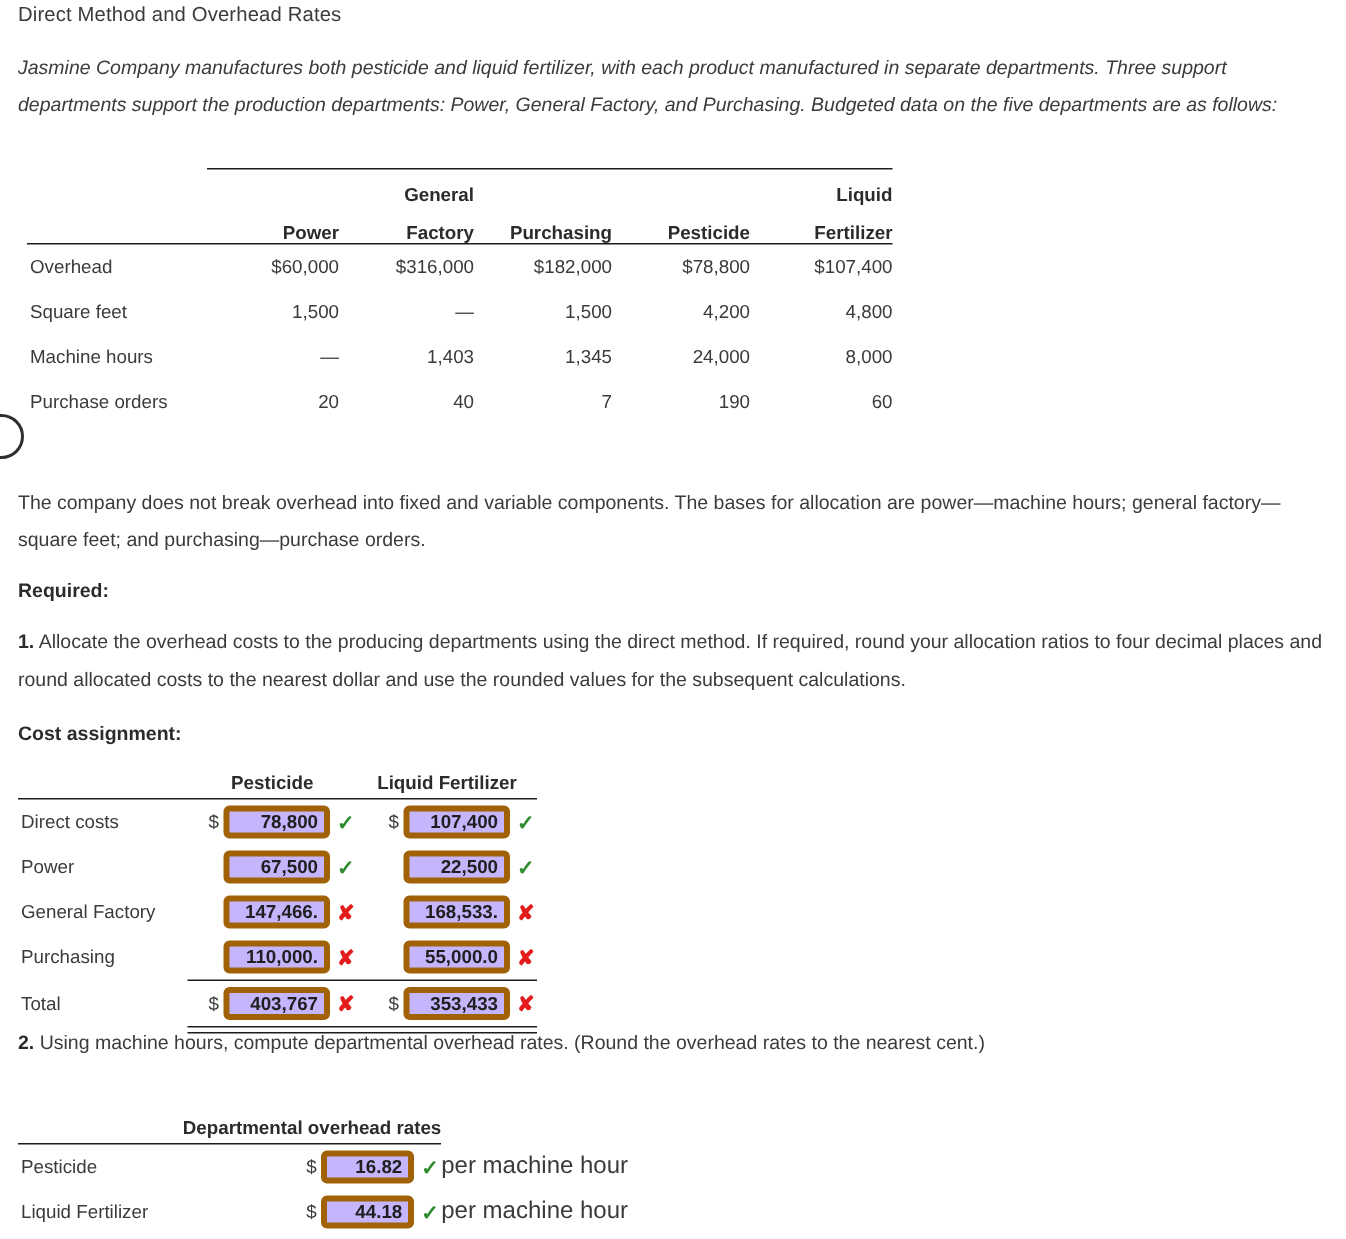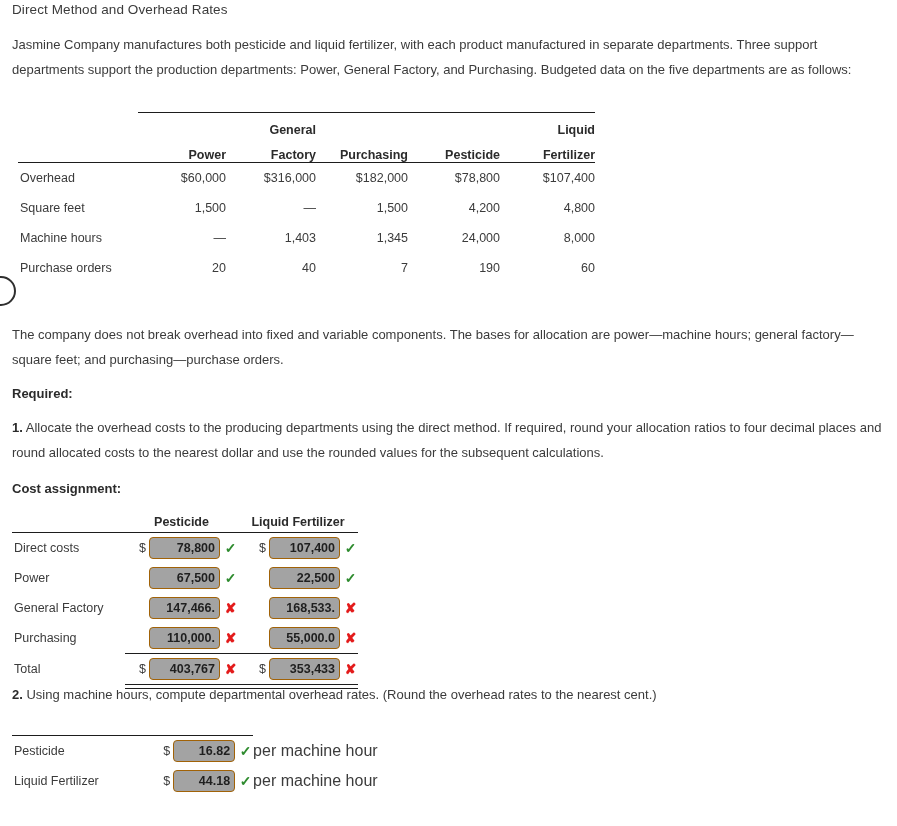--- a/index.html
+++ b/index.html
@@ -154,23 +154,23 @@
     width: 8px;
     text-align: right;
     display: inline-block;
   }
   .dollar.blank { visibility: hidden; }
 
   input.ansbox {
     width: 71px;
     height: 22px;
     box-sizing: border-box;
-    border: 1px solid #a16207;
+    border: 4px solid #a16207;
     border-radius: 4px;
-    background: #a3a3a3;
+    background: #c4b5fd;
     font-family: "Liberation Sans", sans-serif;
     font-size: 12.5px;
     font-weight: bold;
     color: #1f1f1f;
     text-align: right;
     padding: 0 4px 0 2px;
     outline: none;
   }
   input.ansbox.small {
     width: 62px;
@@ -238,21 +238,21 @@
     justify-content: flex-end;
   }
 </style>
 </head>
 <body>
 
 <div class="page">
 
   <div class="title">Direct Method and Overhead Rates</div>
 
-  <div class="para" style="top:32px;">Jasmine Company manufactures both pesticide and liquid fertilizer, with each product manufactured in separate departments. Three support departments support the production departments: Power, General Factory, and Purchasing. Budgeted data on the five departments are as follows:</div>
+  <div class="para" style="top:32px;font-style:italic;">Jasmine Company manufactures both pesticide and liquid fertilizer, with each product manufactured in separate departments. Three support departments support the production departments: Power, General Factory, and Purchasing. Budgeted data on the five departments are as follows:</div>
 
   <div class="edge-circle"></div>
 
   <table class="tbl-main">
     <tbody>
     <tr class="rule-row">
       <td></td>
       <td colspan="5">
             <span class="rule-span"></span>
           </td>
@@ -444,20 +444,25 @@
   </tbody>
     </table>
 
   <div class="para" style="top:682px;">
     <span class="bold">2.</span>
     <span>Using machine hours, compute departmental overhead rates. (Round the overhead rates to the nearest cent.)</span>
   </div>
 
   <table class="tbl-rates">
     <tbody>
+        <tr>
+      <td style="width:160px;"></td>
+      <td class="ch" style="width:115px;">Departmental overhead rates</td>
+      <td style="width:135px;"></td>
+    </tr>
     <tr class="hdr-rule">
       <td colspan="2">
             <span class="rule-span"></span>
           </td>
       <td></td>
     </tr>
 
     <tr>
       <td class="lbl">Pesticide</td>
       <td>

